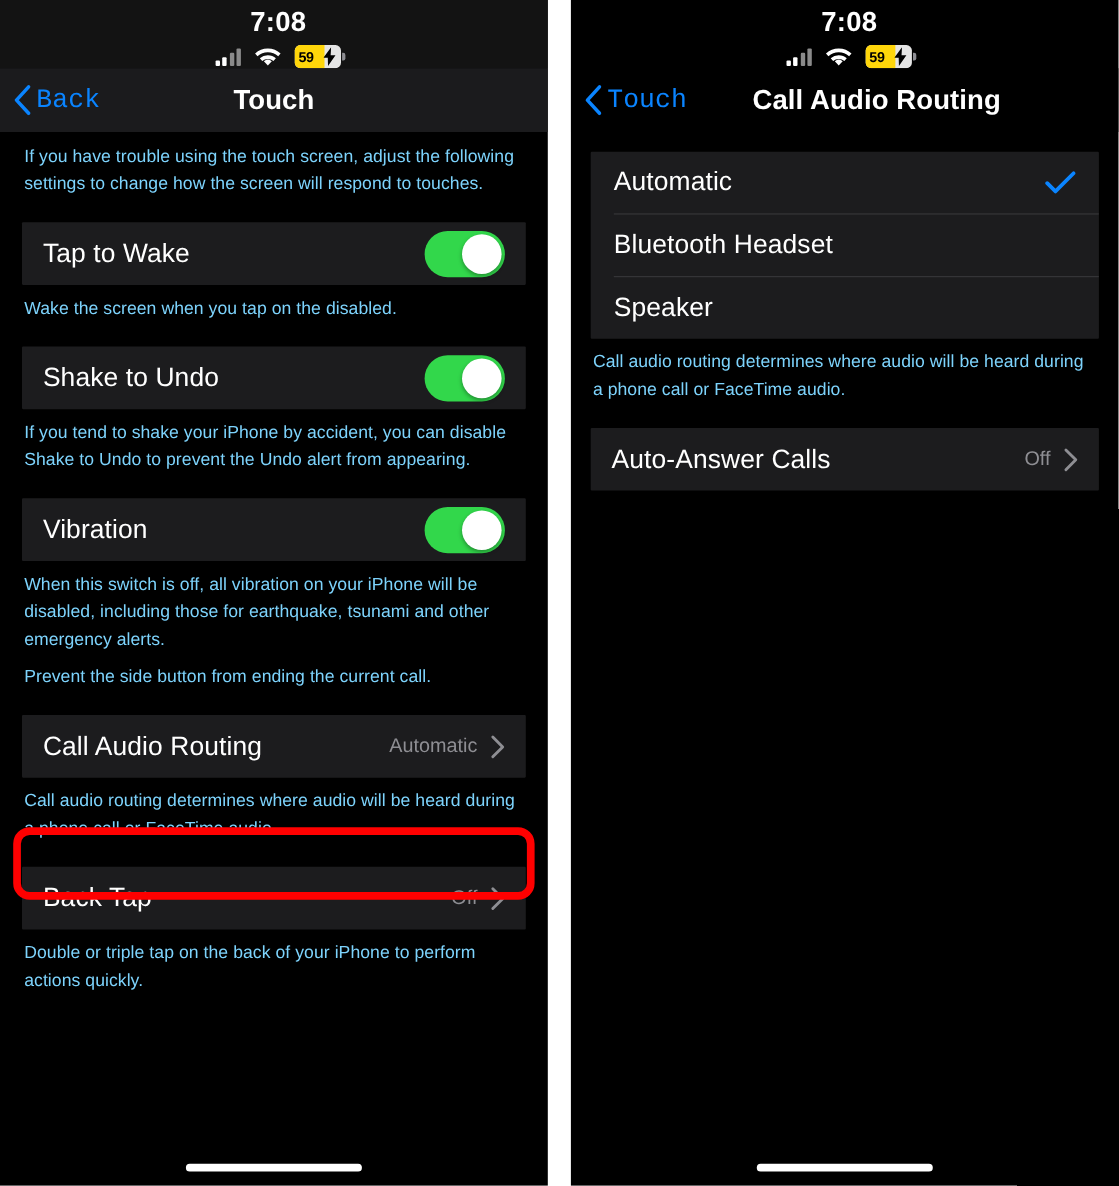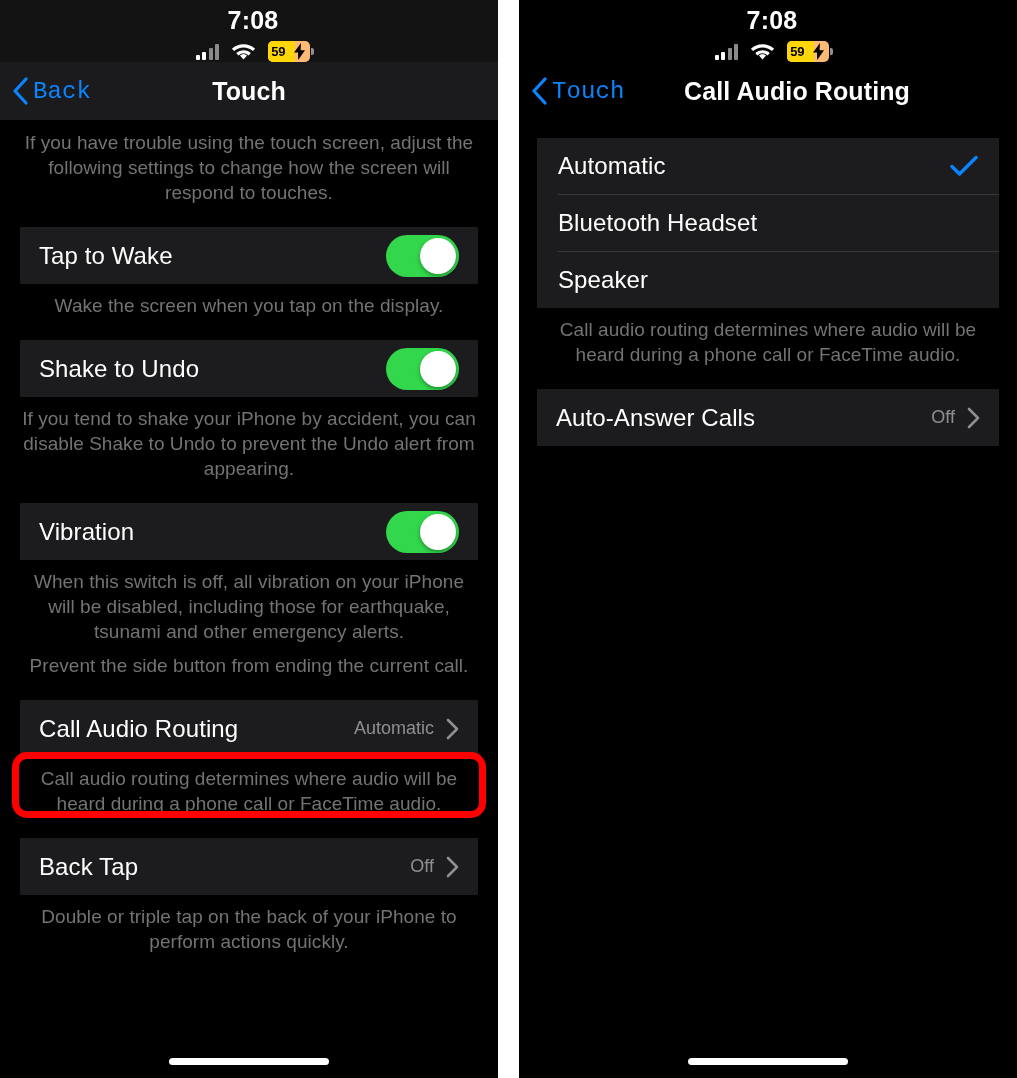--- a/index.html
+++ b/index.html
@@ -33,21 +33,21 @@
   .cellular i { display:block; width:4px; border-radius:1px; background:#9a9a9a; }
   .cellular i:nth-child(1){ height:5px; background:#ffffff; }
   .cellular i:nth-child(2){ height:8px; background:#ffffff; }
   .cellular i:nth-child(3){ height:12px; background:#8a8a8a; }
   .cellular i:nth-child(4){ height:16px; background:#8a8a8a; }
 
   .wifi-icon svg { display:block; }
 
   .battery {
     position:relative; width:42px; height:21px;
-    border-radius:5px; background:#fdba74; display:flex; align-items:center;text-align:right;
+    border-radius:5px; background:#e5e5e5; display:flex; align-items:center;text-align:right;
   }
   .battery::after{
     content:""; position:absolute; right:-4px; top:7px;
     width:3px; height:7px; border-radius:0 2px 2px 0; background:#8e8e93;
   }
   .battery-fill{
     position:absolute; left:0; top:0; height:21px; width:27px;
     border-radius:5px 0 0 5px; background:#ffd60a;
   }
   .battery-pct{
@@ -72,22 +72,22 @@
     width:100%; text-align:center; color:#ffffff;
     font-size:25px; font-weight:600; letter-spacing:0.1px;
   }
   .phone-right .nav-title { padding-left:58px; }
 
   
   .content { padding:0 20px; }
   .phone-right .content { padding:0 18px; }
 
   .footnote {
-    color:#737373; font-size:19px; line-height:25px;
-    padding:10px 2px 0 2px; letter-spacing:0.05px;text-align:center;
+    color:#7dd3fc; font-size:16px; line-height:25px;
+    padding:10px 2px 0 2px; letter-spacing:0.05px;
   }
   .footnote.tight { padding-top:9px; }
 
   .card {
     background:#1c1c1e; border-radius:1px; margin-top:22px; overflow:hidden;
   }
   .row {
     display:flex; align-items:center; justify-content:space-between;
     height:57px; padding:0 19px;
   }
@@ -181,21 +181,21 @@
       <div class="footnote">If you have trouble using the touch screen, adjust the following settings to change how the screen will respond to touches.</div>
 
       <div class="card">
         <div class="row">
           <span class="row-label">Tap to Wake</span>
           <span class="toggle on">
               <span class="knob"></span>
             </span>
         </div>
       </div>
-      <div class="footnote tight">Wake the screen when you tap on the display.</div>
+      <div class="footnote tight">Wake the screen when you tap on the disabled.</div>
 
       <div class="card">
         <div class="row">
           <span class="row-label">Shake to Undo</span>
           <span class="toggle on">
               <span class="knob"></span>
             </span>
         </div>
       </div>
       <div class="footnote tight">If you tend to shake your iPhone by accident, you can disable Shake to Undo to prevent the Undo alert from appearing.</div>

